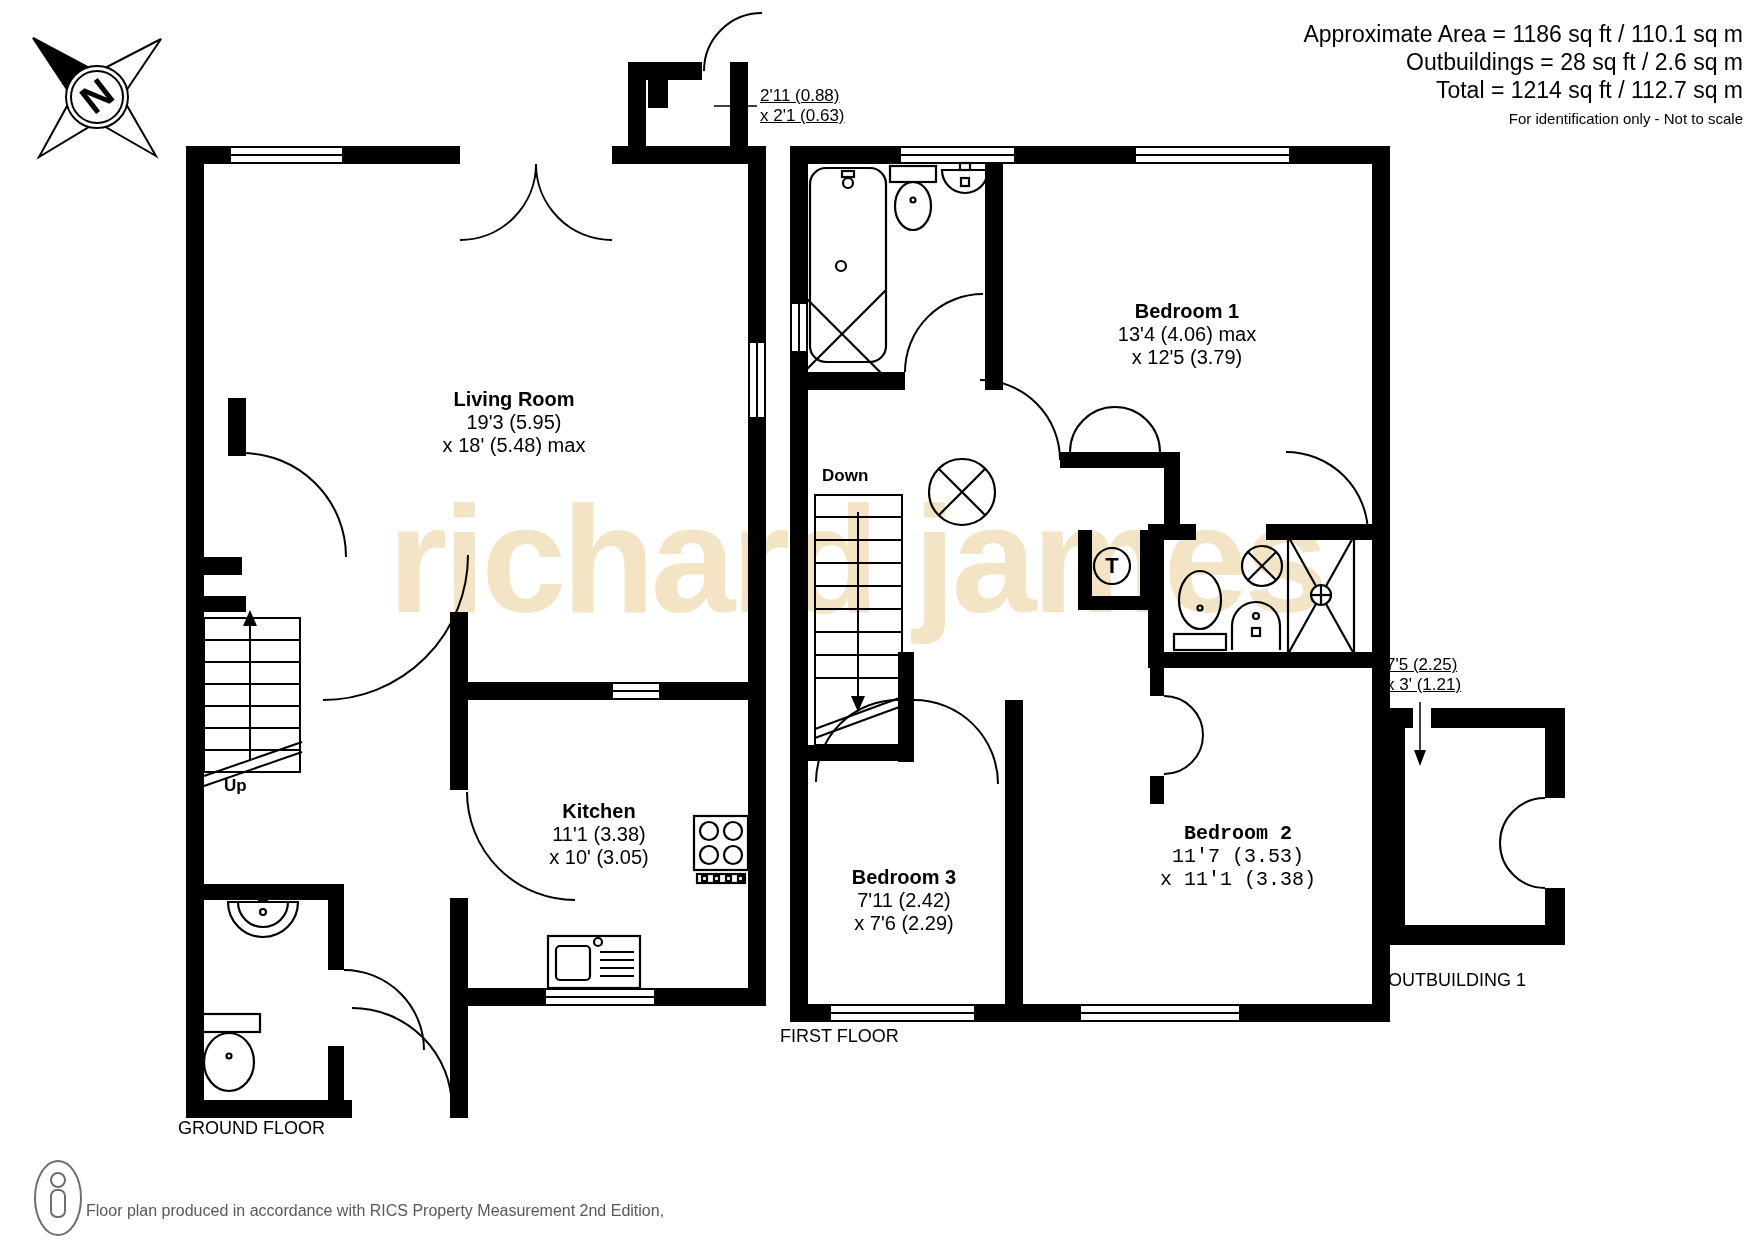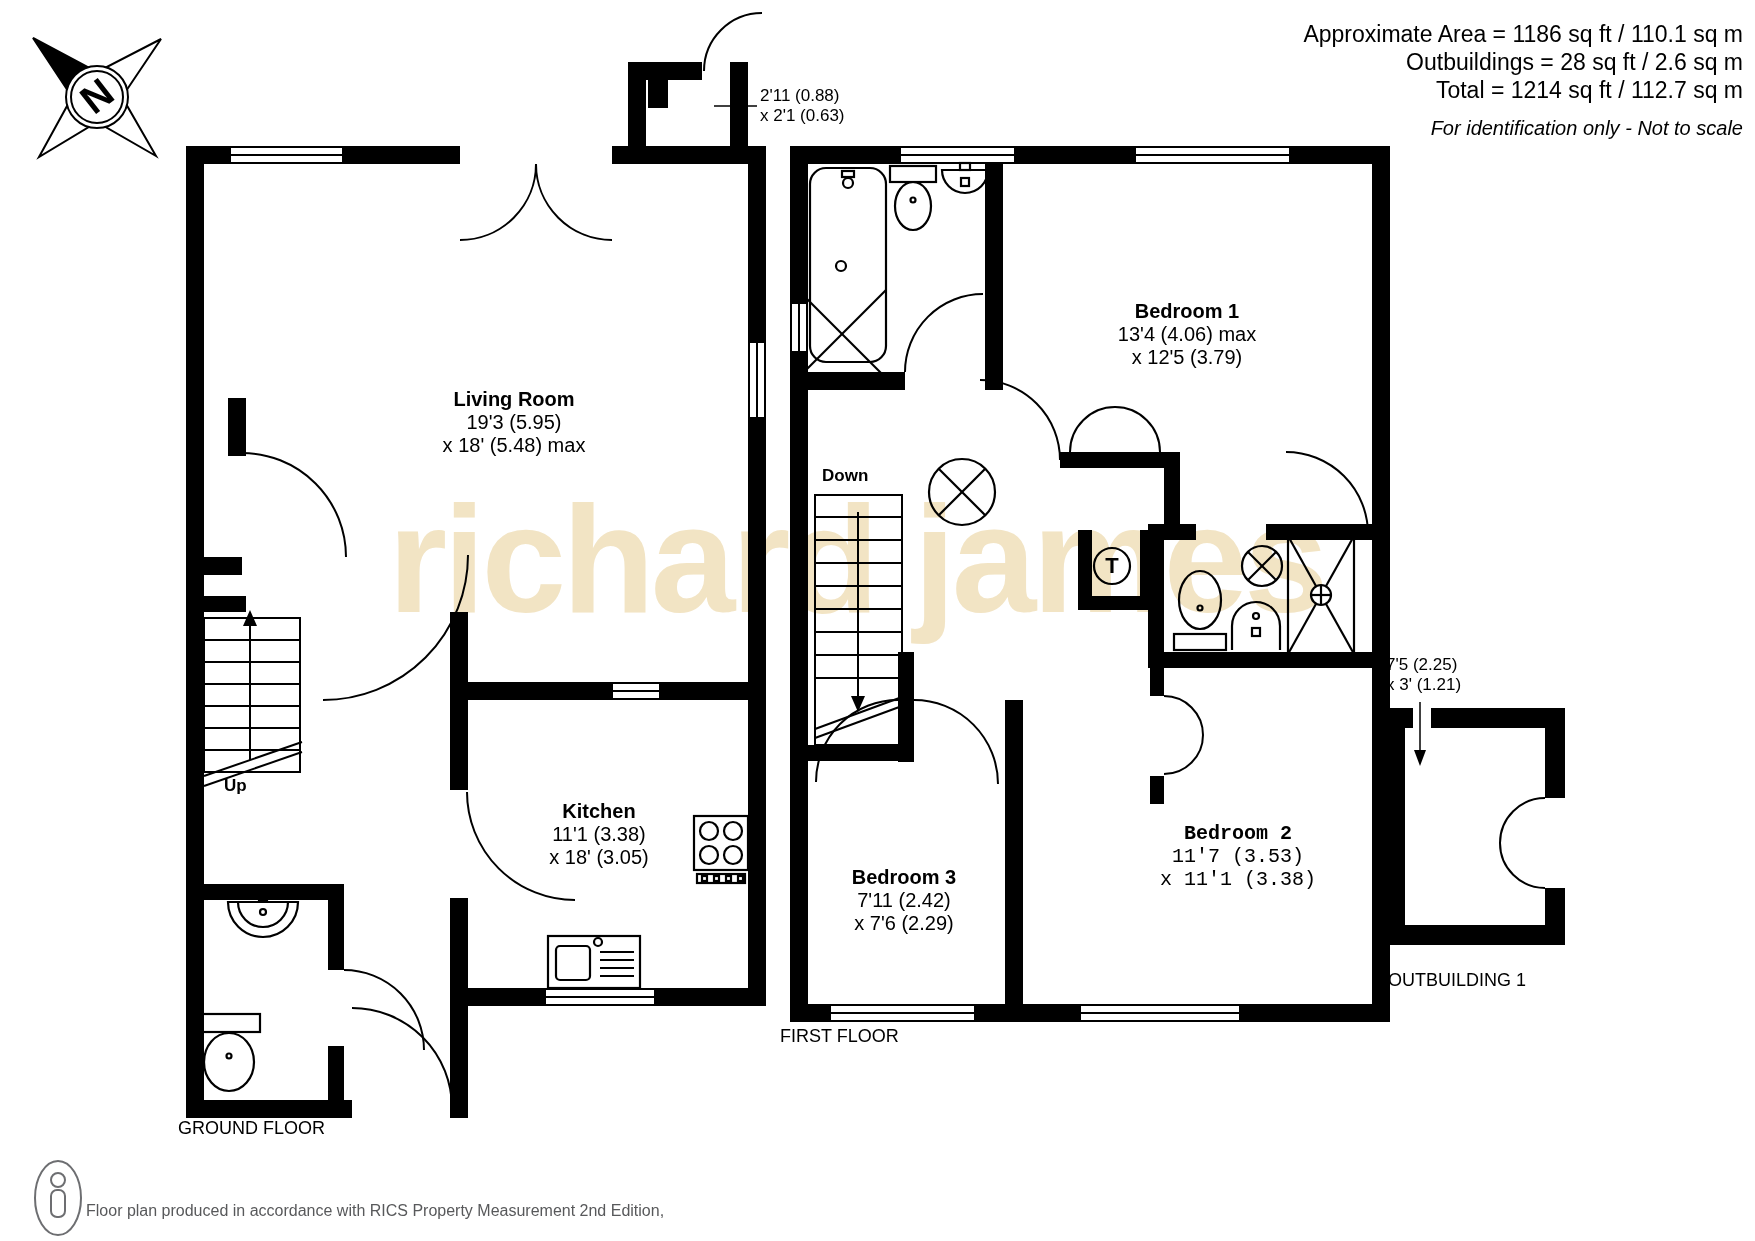--- a/index.html
+++ b/index.html
@@ -4,26 +4,26 @@
 <style>
   html,body{margin:0;padding:0;background:#fff;}
   .canvas{position:relative;width:1755px;height:1241px;background:#fff;overflow:hidden;
           font-family:"Liberation Sans", sans-serif;color:#000;}
   .watermark{position:absolute;left:388px;top:472px;font-size:152px;font-weight:bold;
              letter-spacing:-4px;color:#f2e4c4;white-space:nowrap;z-index:1;}
   svg.plan{position:absolute;left:0;top:0;z-index:2;}
   .lbl{position:absolute;z-index:3;text-align:center;transform:translateX(-50%);
        font-size:20px;line-height:23px;white-space:nowrap;}
   .lbl .nm{font-weight:bold;}
-  .small-dim{position:absolute;z-index:3;font-size:17px;line-height:20px;white-space:nowrap;}
+  .small-dim{position:absolute;z-index:3;font-size:17px;line-height:20px;white-space:nowrap;text-decoration:underline;}
   .floor-label{position:absolute;z-index:3;font-weight:normal;font-size:18px;white-space:nowrap;}
   .stair-label{position:absolute;z-index:3;font-weight:bold;font-size:17px;white-space:nowrap;}
   .hdr{position:absolute;right:12px;top:20px;z-index:3;text-align:right;}
   .hdr .big{font-size:23px;line-height:28px;}
-  .hdr .note{font-size:20px;margin-top:13px;font-style:italic;}
+  .hdr .note{font-size:15px;margin-top:6px;}
   .tankT{position:absolute;z-index:3;font-weight:bold;font-size:22px;transform:translate(-50%,-50%);}
   .northN{position:absolute;left:97px;top:98px;z-index:3;font-weight:bold;font-size:40px;
           transform:translate(-50%,-54%) rotate(-38deg);}
   .footer{position:absolute;left:86px;top:1153px;z-index:3;color:#58595b;font-size:16px;
           line-height:23px;white-space:pre-wrap;}
 </style>
 </head>
 <body>
 
 <div class="canvas">
@@ -316,21 +316,21 @@
 
   <div class="lbl" style="left:502px;top:388px;margin-left:12px;">
     <div class="nm">Living Room</div>
     <div>19'3 (5.95)</div>
     <div>x 18' (5.48) max</div>
   </div>
 
   <div class="lbl" style="left:599px;top:800px;">
     <div class="nm">Kitchen</div>
     <div>11'1 (3.38)</div>
-    <div>x 18' (3.05)</div>
+    <div>x 10' (3.05)</div>
   </div>
 
   <div class="lbl" style="left:1187px;top:300px;">
     <div class="nm">Bedroom 1</div>
     <div>13'4 (4.06) max</div>
     <div>x 12'5 (3.79)</div>
   </div>
 
   <div class="lbl" style="left:1238px;top:822px;font-family:Liberation Mono, monospace;">
     <div class="nm">Bedroom 2</div>

